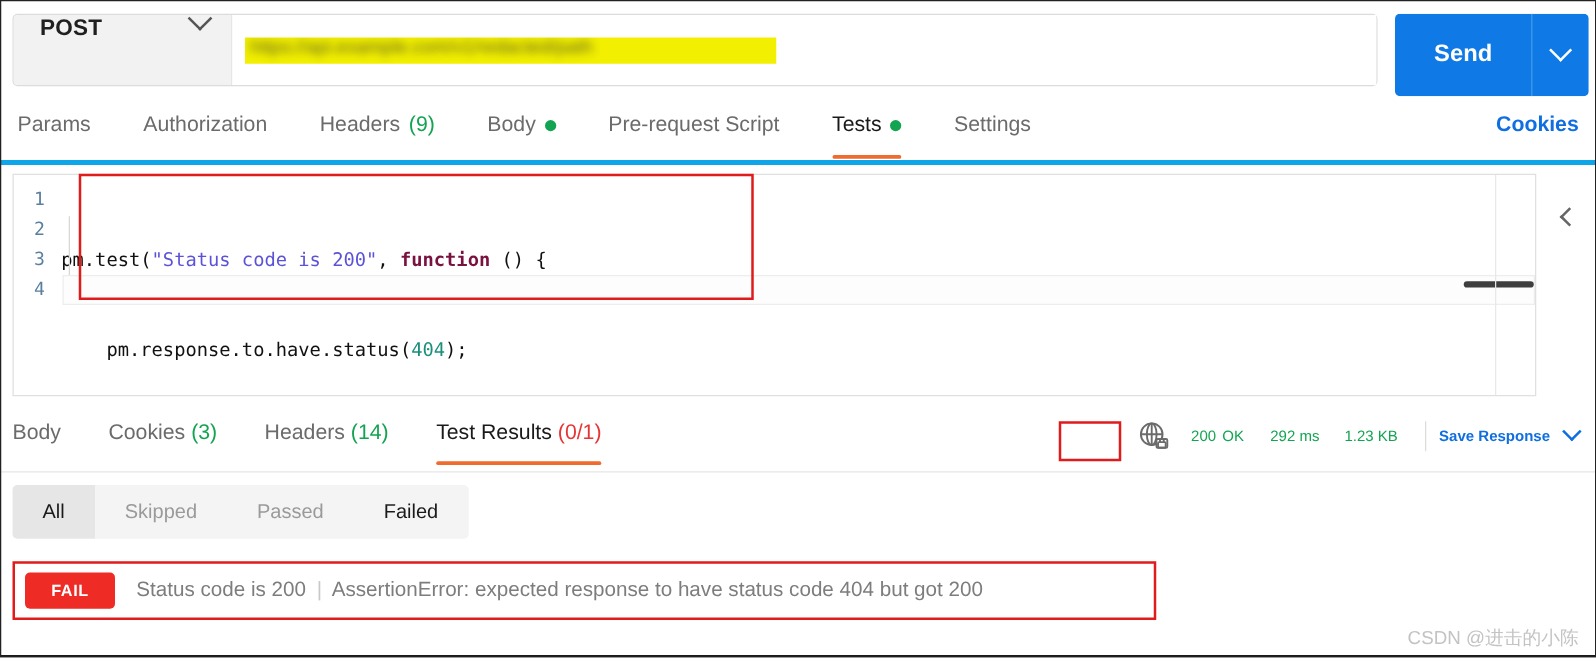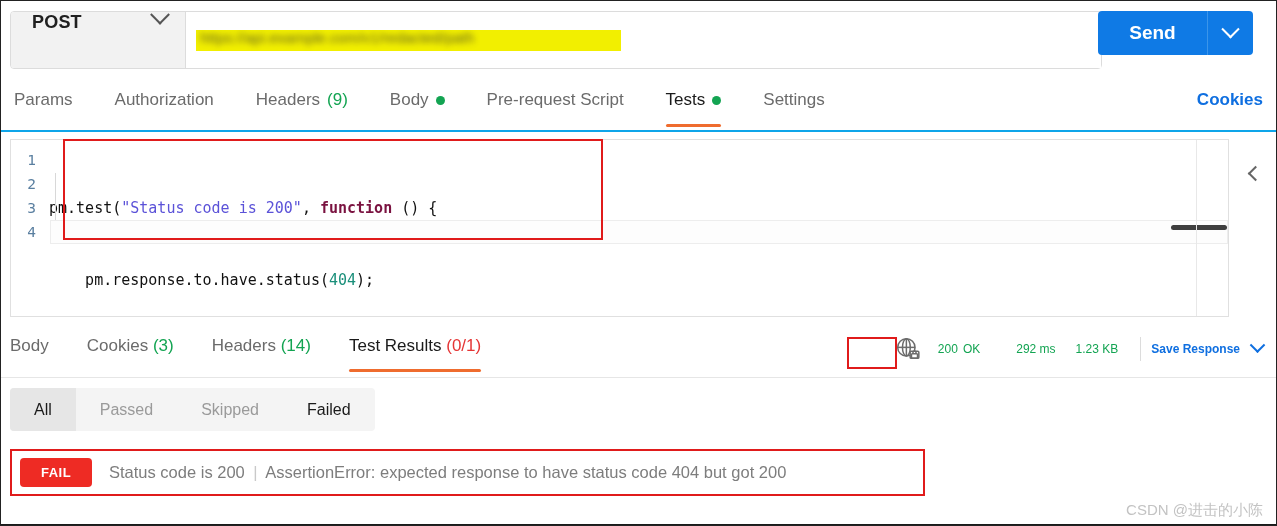--- a/index.html
+++ b/index.html
@@ -59,22 +59,22 @@
     overflow: hidden;
   }
   .url-redacted .blurtext {
     position: absolute; left: 4px; top: -1px;
     font-size: 15px; color: #4a4a22;
     white-space: nowrap;
     filter: blur(3.4px);
     opacity: .85;
   }
   .send-group {
-    position: absolute; right: 24px; top: 11px;
-    height: 44px; width: 155px;
+    position: absolute; right: 6px; top: 11px;
+    height: 66px; width: 155px;
     display: flex; border-radius: 4px; overflow: hidden;
   }
   .send-btn {
     flex: 1; background: #0f7ae5; color: #fff;
     display: flex; align-items: center; justify-content: center;
     font-size: 19px; font-weight: 700; cursor: pointer;
   }
   .send-split {
     width: 46px; background: #0f7ae5;
     border-left: 1px solid #3b95ea;
@@ -84,21 +84,21 @@
   .chev-w {
     width: 13px; height: 13px;
     border-right: 2px solid #fff; border-bottom: 2px solid #fff;
     transform: rotate(45deg) translate(-3px,-3px);
   }
 
   
   .req-tabs {
     position: absolute; left: 0; top: 86px;
     width: 1277px; height: 46px;
-    border-bottom: 2px solid #0ea5e9;
+    border-bottom: 4px solid #0ea5e9;
     display: flex; align-items: flex-start;
   }
   .rtab {
     position: relative;
     padding: 4px 0 0 0;
     margin-right: 42px;
     font-size: 17px; color: #6b6b6b;
     cursor: pointer; white-space: nowrap;
     display: flex; align-items: center; gap: 7px;
   }
@@ -210,21 +210,21 @@
   .resp-meta {
     position: absolute; right: 14px; top: 336px;
     display: flex; align-items: center; gap: 0;
     font-size: 12px;
   }
   .globe-lock { width: 26px; height: 26px; margin-right: 12px; }
   .status-code {
     color: #13a452; font-weight: 400;
     padding: 0 5px;
   }
-  .status-ok { color: #13a452; margin-right: 36px; }
+  .status-ok { color: #13a452; margin-right: 21px; }
   .meta-val { color: #13a452; margin-right: 20px; }
   .meta-sep {
     width: 1px; height: 24px; background: #dcdcdc; margin: 0 10px 0 2px;
   }
   .save-resp {
     color: #0f6fe0; font-weight: 700; cursor: pointer;
   }
   .chev-blue {
     width: 11px; height: 11px; margin-left: 12px;
     border-right: 2px solid #0f6fe0; border-bottom: 2px solid #0f6fe0;
@@ -404,24 +404,24 @@
     <span class="save-resp">Save Response</span>
     <span class="chev-blue"></span>
   </div>
   <div class="anno-status"></div>
 
   <div class="filters">
     <div class="fpill sel">
       <span>All</span>
     </div>
     <div class="fpill">
+      <span>Skipped</span>
+    </div>
+    <div class="fpill">
       <span>Passed</span>
-    </div>
-    <div class="fpill">
-      <span>Skipped</span>
     </div>
     <div class="fpill dark">
       <span>Failed</span>
     </div>
   </div>
 
   <div class="fail-row">
     <div class="fail-badge">FAIL</div>
     <div class="fail-text">
       <span>Status code is 200</span>

